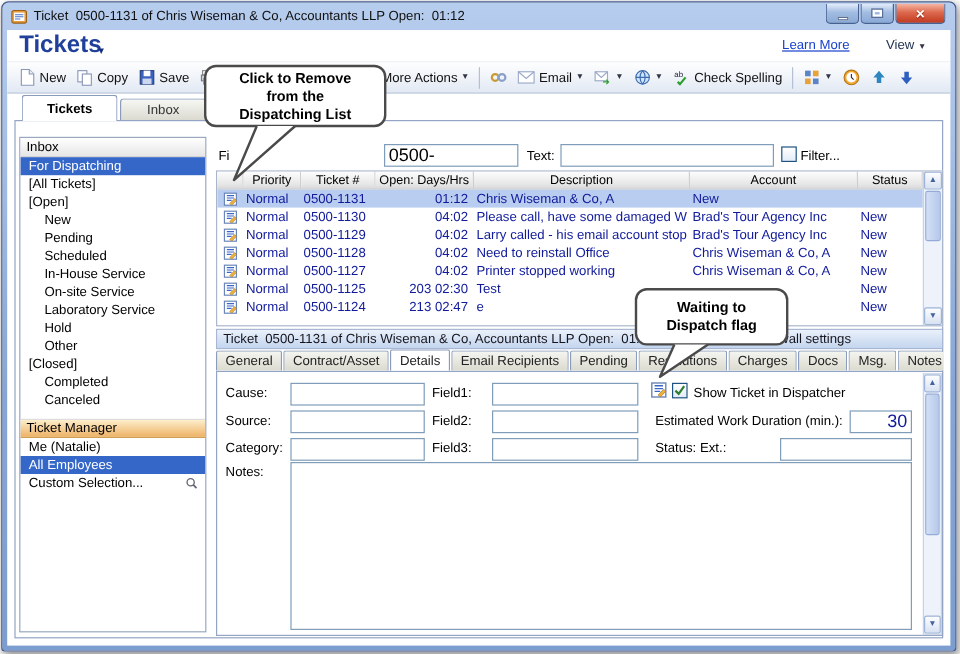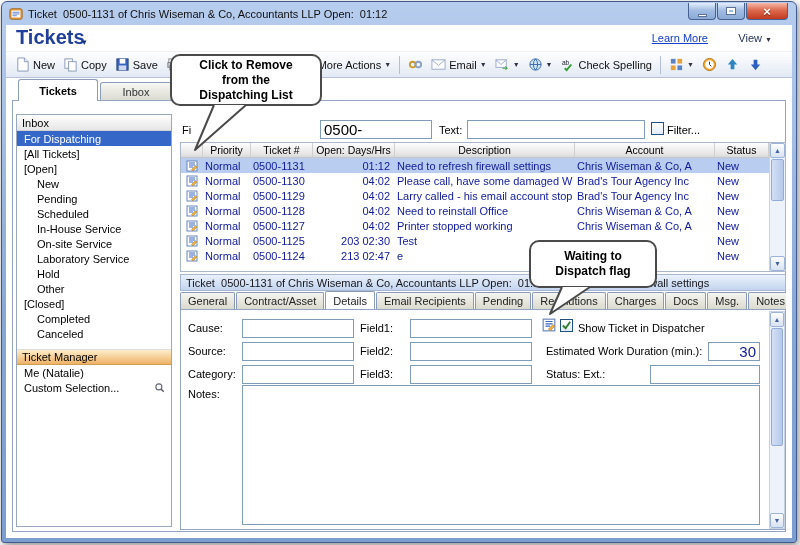--- a/index.html
+++ b/index.html
@@ -284,20 +284,21 @@
       <div class="side-item ind">On-site Service</div>
       <div class="side-item ind">Laboratory Service</div>
       <div class="side-item ind">Hold</div>
       <div class="side-item ind">Other</div>
       <div class="side-item">[Closed]</div>
       <div class="side-item ind">Completed</div>
       <div class="side-item ind">Canceled</div>
       <div class="side-gap"></div>
       <div class="mgr-hdr">Ticket Manager</div>
       <div class="side-item">Me (Natalie)</div>
+      <div class="side-item sel">All Employees</div>
       <div class="side-item">
         <span>Custom Selection...</span>
         <span class="ml-auto">
             <svg width="12" height="12" viewBox="0 0 16 16">
               <circle cx="6.5" cy="6.5" r="4" fill="none" stroke="#667" stroke-width="1.5"></circle>
               <path d="M9.5 9.5 L13 13" stroke="#667" stroke-width="2"></path>
             </svg>
           </span>
       </div>
     </div>
@@ -327,21 +328,20 @@
               <svg width="12" height="12" viewBox="0 0 12 12">
                 <rect x="1" y="1" width="10" height="10" fill="#fff" stroke="#6a86b8"></rect>
                 <path d="M3 3h6M3 5h6M3 7h4" stroke="#3a66c8" fill="none"></path>
                 <path d="M7 11 L11 7 L9.5 5.5 L5.5 9.5 Z" fill="#f0b23c" stroke="#a5762a" stroke-width=".5"></path>
               </svg>
             </span>
           </span>
         <span class="td">Normal</span>
           <span class="td">0500-1131</span>
           <span class="td num">01:12</span>
-          <span class="td">Need to refresh firewall settings</span>
           <span class="td">Chris Wiseman &amp; Co, A</span>
           <span class="td">New</span>
       </div>
       <div class="trow tgrid" style="top:30px;">
         <span class="td icn">
             <span class="ic">
               <svg width="12" height="12" viewBox="0 0 12 12">
                 <rect x="1" y="1" width="10" height="10" fill="#fff" stroke="#6a86b8"></rect>
                 <path d="M3 3h6M3 5h6M3 7h4" stroke="#3a66c8" fill="none"></path>
                 <path d="M7 11 L11 7 L9.5 5.5 L5.5 9.5 Z" fill="#f0b23c" stroke="#a5762a" stroke-width=".5"></path>

